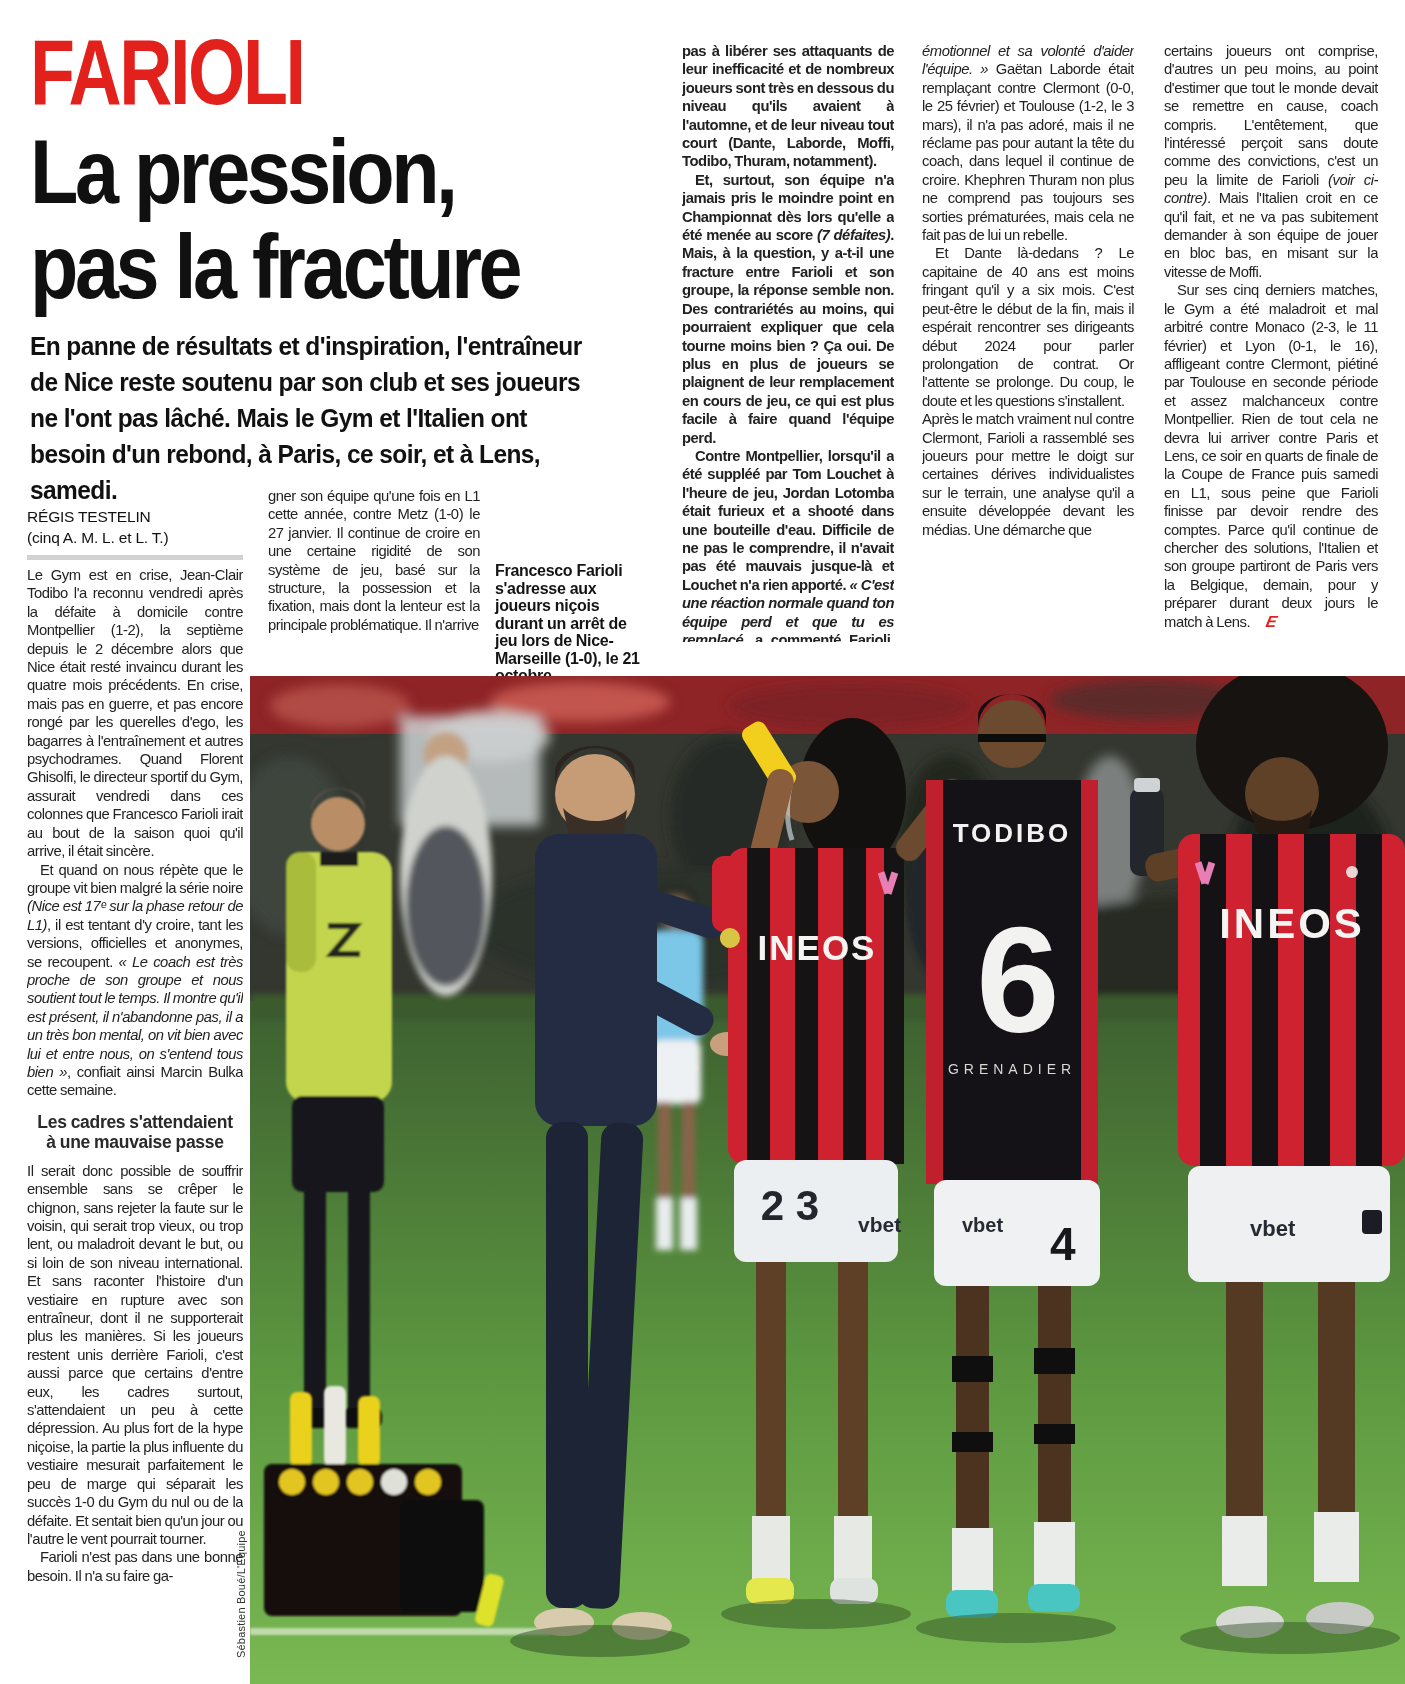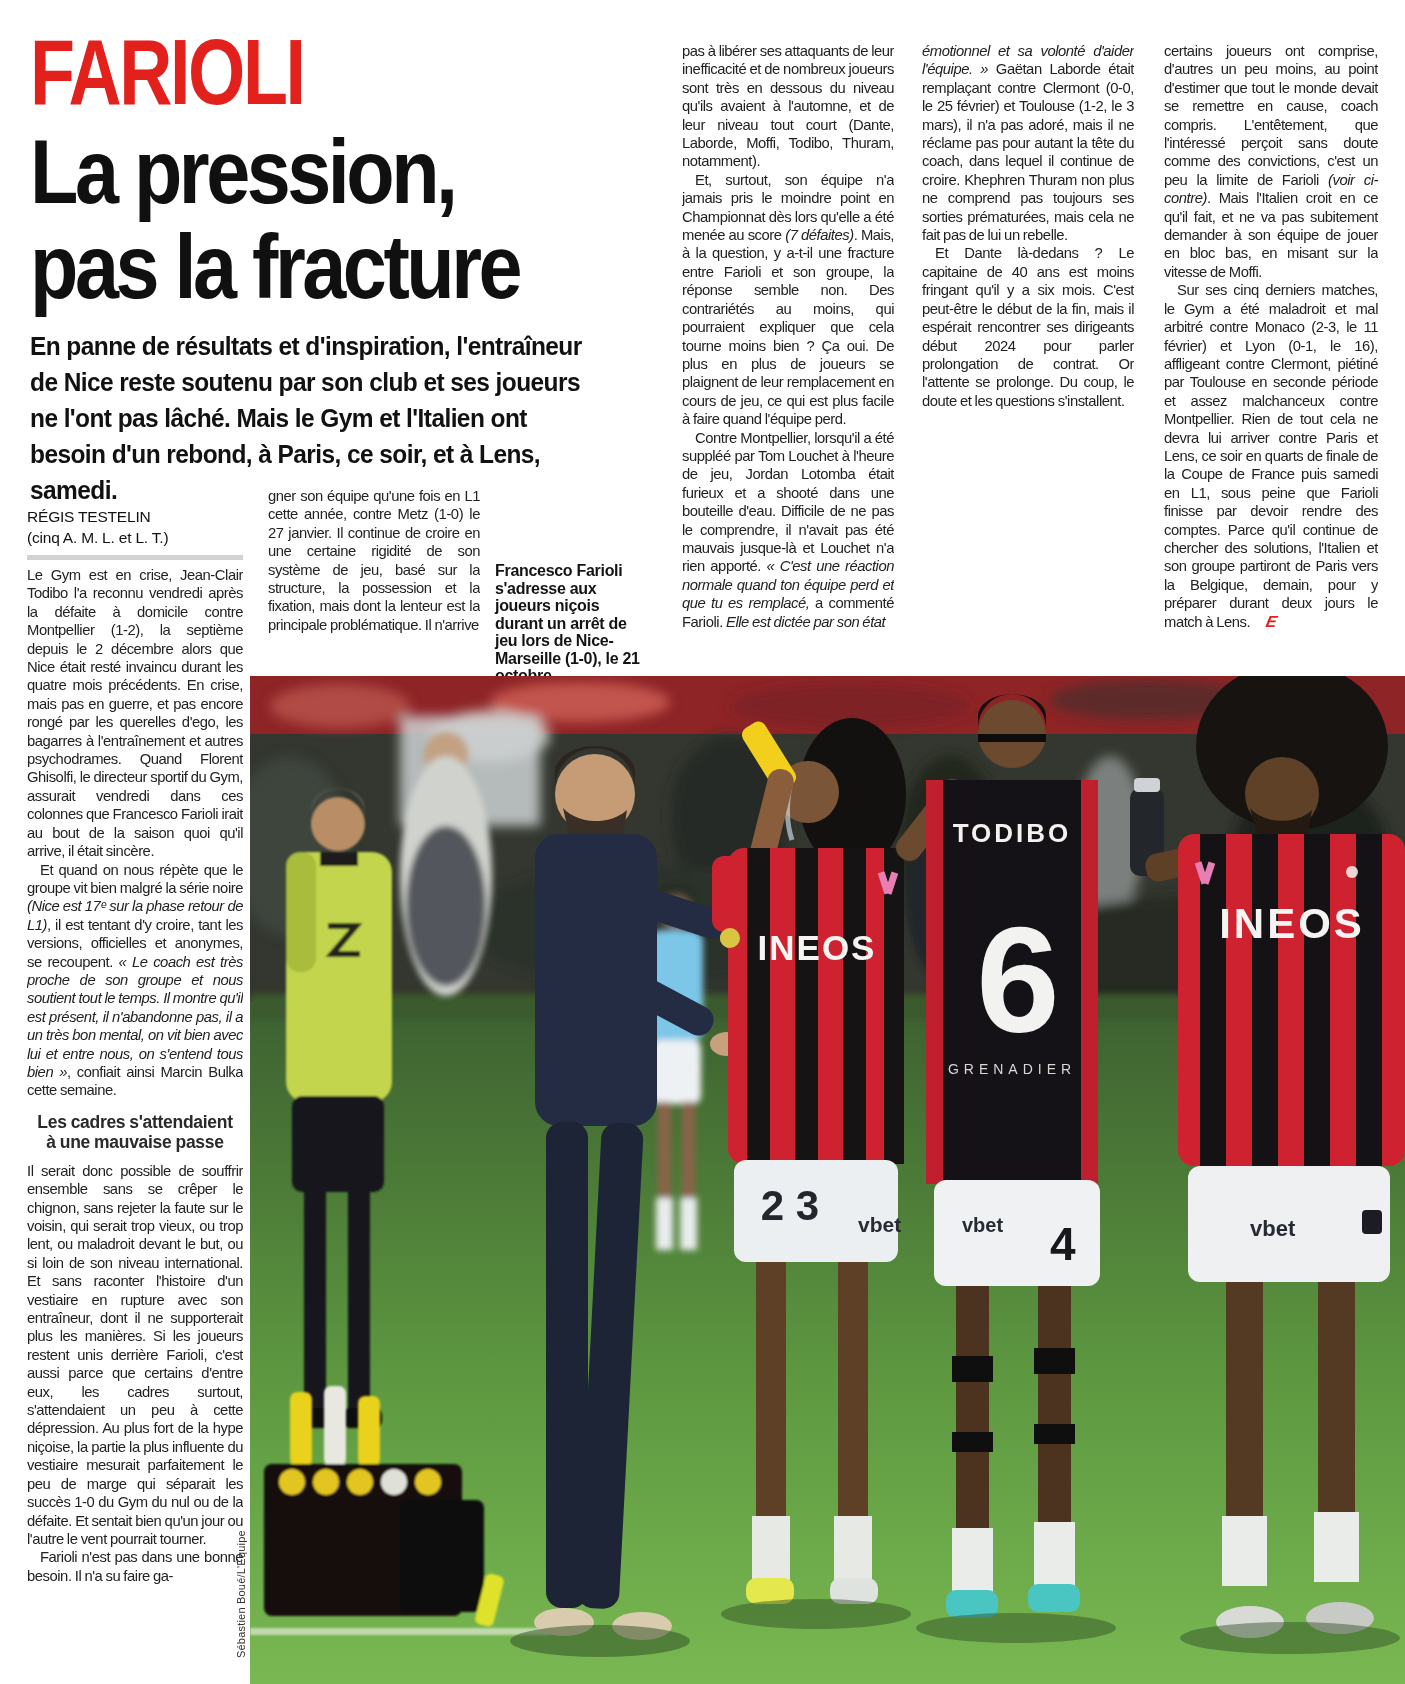--- a/index.html
+++ b/index.html
@@ -38,21 +38,21 @@
   .subhead{
     font-weight:bold;text-align:center;font-size:17.5px;line-height:20.5px;
     color:#2a2a2a;margin:12px 4px 9px;letter-spacing:-.3px;
   }
   .endmark{
     color:#e2211c;font-weight:bold;font-style:italic;display:inline-block;
     transform:skewX(-12deg);font-size:16px;letter-spacing:0;
   }
   #col1{left:27px;top:566px;width:216px;height:1118px;}
   #col2{left:268px;top:487px;width:212px;height:166px;}
-  #col3{left:682px;top:42px;width:212px;height:600px;}
+  #col3{left:682px;top:42px;width:212px;height:600px;font-weight:bold;}
   #col4{left:922px;top:42px;width:212px;height:600px;}
   #col5{left:1164px;top:42px;width:214px;height:612px;}
   
   .caption{
     position:absolute;left:487px;top:562px;width:152px;
     font-size:16px;line-height:17.5px;font-weight:bold;color:#141414;
     letter-spacing:-.3px;
     margin-left:8px;
   }
   
@@ -90,20 +90,21 @@
       <p class="noindent"><span>gner son équipe qu'une fois en L1 cette année, contre Metz (1-0) le 27 janvier. Il continue de croire en une certaine rigidité de son système de jeu, basé sur la structure, la possession et la fixation, mais dont la lenteur est la principale problématique. Il n'arrive</span></p>
     </div>
   <div class="col" id="col3">
       <p class="noindent"><span>pas à libérer ses attaquants de leur inefficacité et de nombreux joueurs sont très en dessous du niveau qu'ils avaient à l'automne, et de leur niveau tout court (Dante, Laborde, Moffi, Todibo, Thuram, notamment).</span></p>
       <p class="indent"><span>Et, surtout, son équipe n'a jamais pris le moindre point en Championnat dès lors qu'elle a été menée au score </span><span class="it">(7 défaites)</span><span>. Mais, à la question, y a-t-il une fracture entre Farioli et son groupe, la réponse semble non. Des contrariétés au moins, qui pourraient expliquer que cela tourne moins bien ? Ça oui. De plus en plus de joueurs se plaignent de leur remplacement en cours de jeu, ce qui est plus facile à faire quand l'équipe perd.</span></p>
       <p class="indent"><span>Contre Montpellier, lorsqu'il a été suppléé par Tom Louchet à l'heure de jeu, Jordan Lotomba était furieux et a shooté dans une bouteille d'eau. Difficile de ne pas le comprendre, il n'avait pas été mauvais jusque-là et Louchet n'a rien apporté. </span><span class="it">« C'est une réaction normale quand ton équipe perd et que tu es remplacé,</span><span> a commenté Farioli. </span><span class="it">Elle est dictée par son état</span></p>
     </div>
   <div class="col" id="col4">
       <p class="noindent"><span class="it">émotionnel et sa volonté d'aider l'équipe. »</span><span> Gaëtan Laborde était remplaçant contre Clermont (0-0, le 25 février) et Toulouse (1-2, le 3 mars), il n'a pas adoré, mais il ne réclame pas pour autant la tête du coach, dans lequel il continue de croire. Khephren Thuram non plus ne comprend pas toujours ses sorties prématurées, mais cela ne fait pas de lui un rebelle.</span></p>
       <p class="indent"><span>Et Dante là-dedans ? Le capitaine de 40 ans est moins fringant qu'il y a six mois. C'est peut-être le début de la fin, mais il espérait rencontrer ses dirigeants début 2024 pour parler prolongation de contrat. Or l'attente se prolonge. Du coup, le doute et les questions s'installent.</span></p>
+      <p class="noindent"><span>Après le match vraiment nul contre Clermont, Farioli a rassemblé ses joueurs pour mettre le doigt sur certaines dérives individualistes sur le terrain, une analyse qu'il a ensuite développée devant les médias. Une démarche que</span></p>
     </div>
   <div class="col" id="col5">
       <p class="noindent"><span>certains joueurs ont comprise, d'autres un peu moins, au point d'estimer que tout le monde devait se remettre en cause, coach compris. L'entêtement, que l'intéressé perçoit sans doute comme des convictions, c'est un peu la limite de Farioli </span><span class="it">(voir ci-contre)</span><span>. Mais l'Italien croit en ce qu'il fait, et ne va pas subitement demander à son équipe de jouer en bloc bas, en misant sur la vitesse de Moffi.</span></p>
       <p class="indent"><span>Sur ses cinq derniers matches, le Gym a été maladroit et mal arbitré contre Monaco (2-3, le 11 février) et Lyon (0-1, le 16), affligeant contre Clermont, piétiné par Toulouse en seconde période et assez malchanceux contre Montpellier. Rien de tout cela ne devra lui arriver contre Paris et Lens, ce soir en quarts de finale de la Coupe de France puis samedi en L1, sous peine que Farioli finisse par devoir rendre des comptes. Parce qu'il continue de chercher des solutions, l'Italien et son groupe partiront de Paris vers la Belgique, demain, pour y préparer durant deux jours le match à Lens. </span><span class="endmark">E</span></p>
     </div>
 
   <div class="caption">Francesco Farioli s'adresse aux joueurs niçois durant un arrêt de jeu lors de Nice-Marseille (1-0), le 21 octobre.</div>
 
   <div class="photo">
     <svg width="1155" height="1008" viewBox="0 0 1155 1008" xmlns="http://www.w3.org/2000/svg">

